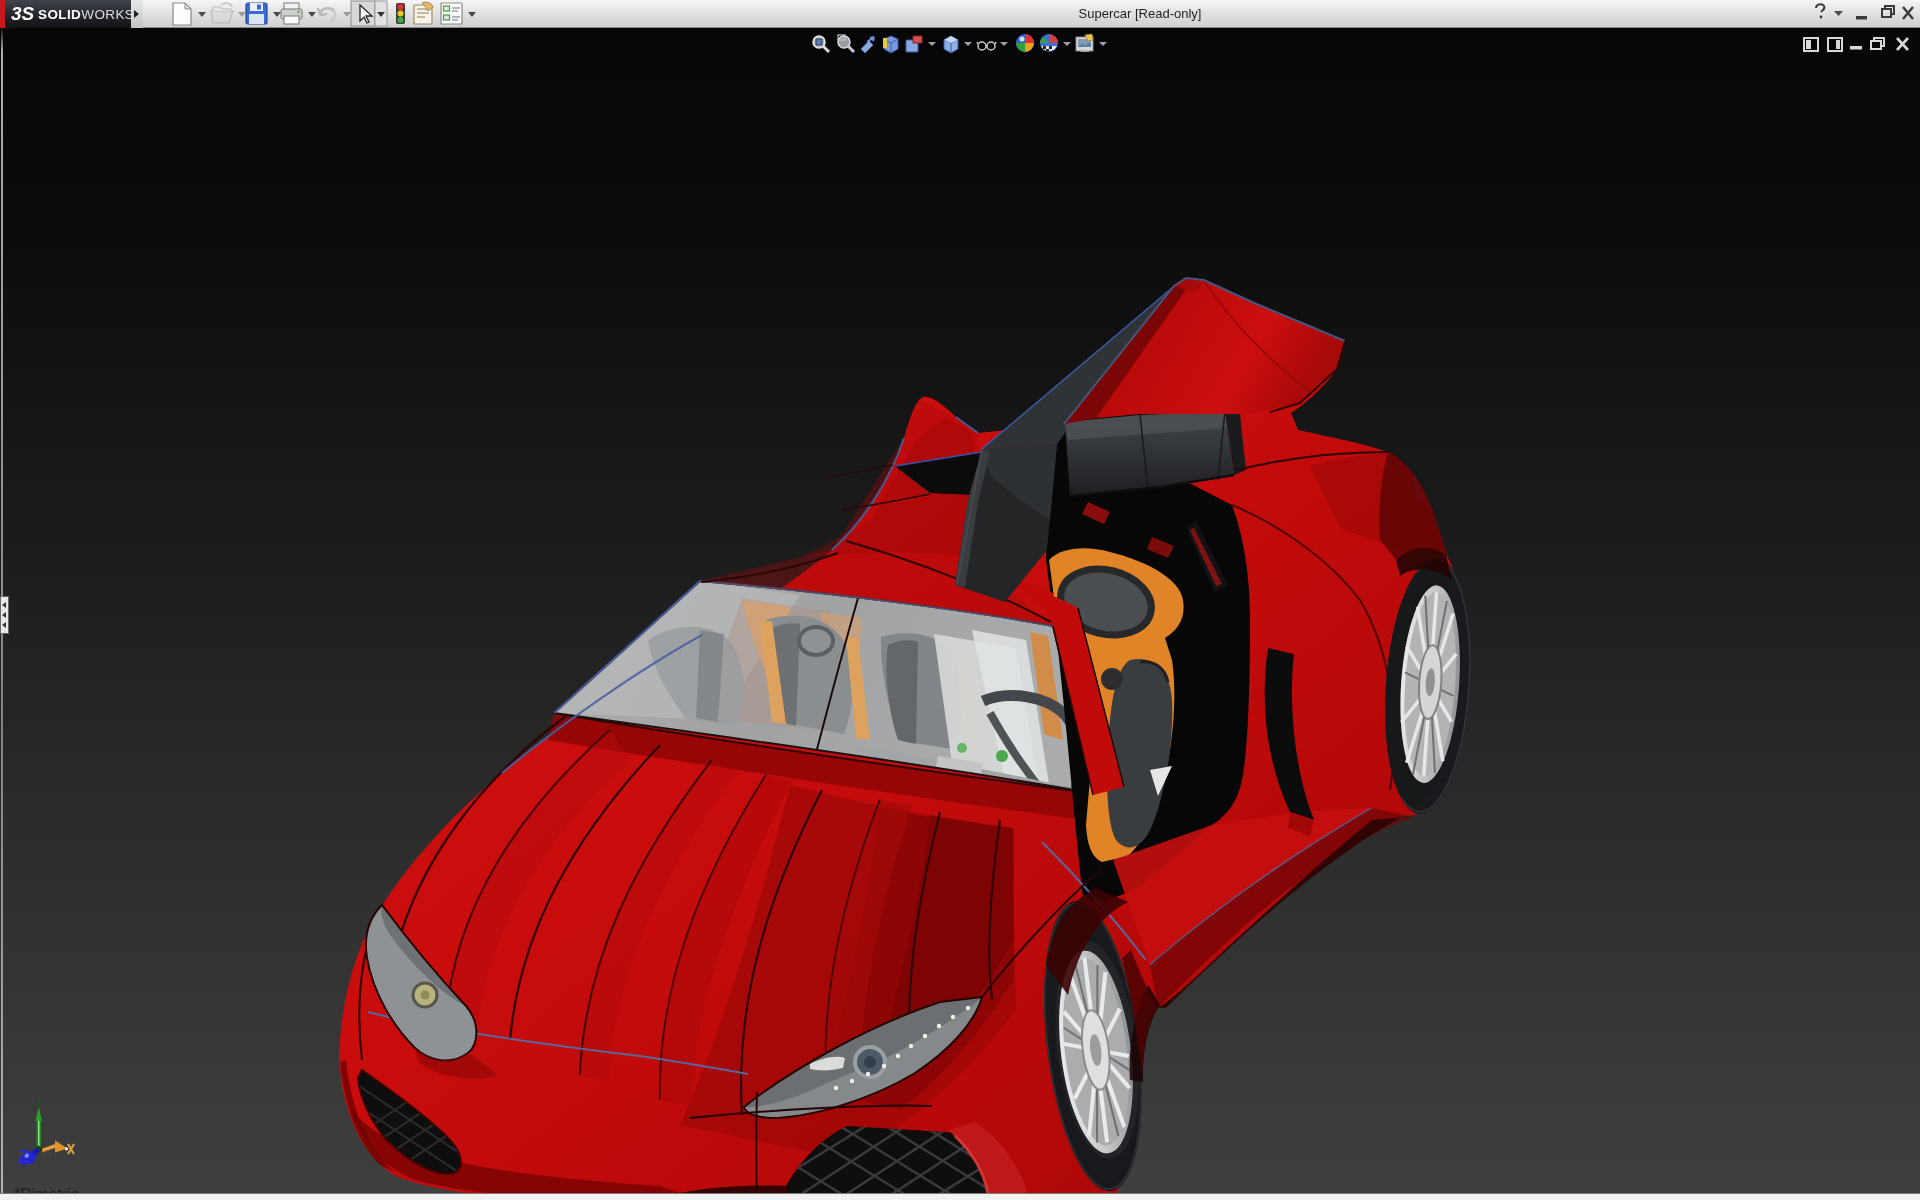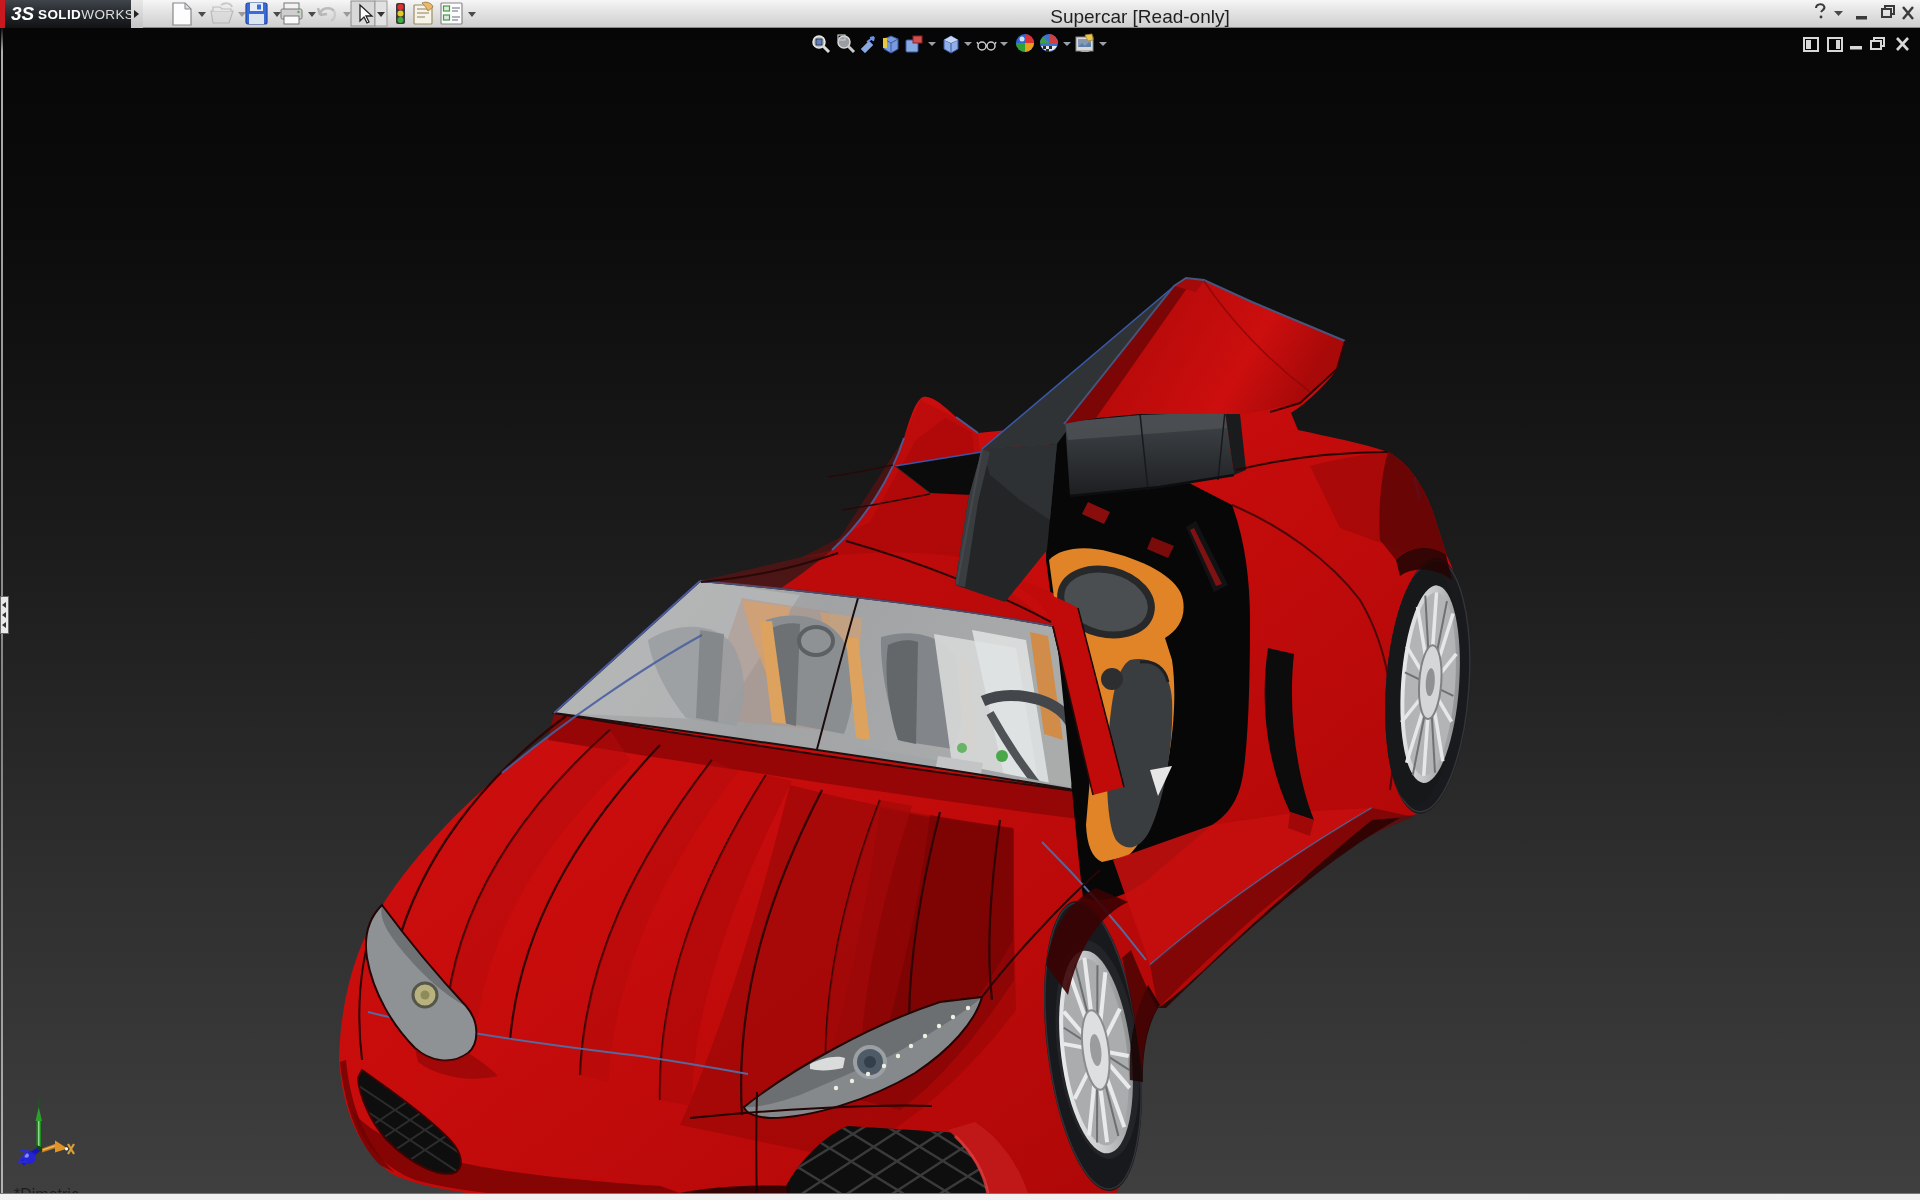--- a/index.html
+++ b/index.html
@@ -6,21 +6,21 @@
   *{box-sizing:border-box;}
   body{font-family:"Liberation Sans", sans-serif;}
   #titlebar{position:absolute;left:0;top:0;width:1920px;height:28px;
     background:linear-gradient(#f6f6f6,#e3e3e3 45%,#cfcfcf);border-bottom:1px solid #8a8a8a;}
   #redbar{position:absolute;left:0;top:0;width:5px;height:28px;background:#c9191e;}
   #logobox{position:absolute;left:5px;top:0;width:126px;height:28px;
     background:linear-gradient(#40454c,#23262a 55%,#101214);}
   #logoarrow{position:absolute;left:131px;top:0;width:12px;height:28px;
     background:linear-gradient(#e8e8e8,#c4c4c4);}
   #title{position:absolute;left:1040px;top:6px;width:200px;text-align:center;
-    font-size:19px;color:#1f1f1f;}
+    font-size:13px;color:#1f1f1f;}
   #viewport{position:absolute;left:0;top:28px;width:1920px;height:1165px;
     background:linear-gradient(#060606,#0c0c0c 18%,#1c1c1c 45%,#2e2e2e 72%,#3f3f3f);}
   #bottombar{position:absolute;left:0;top:1193px;width:1920px;height:7px;background:#f2f2f2;border-top:1px solid #777;}
   #dimetric{position:absolute;left:14px;top:1186px;font-size:16px;color:#1b1b1b;}
   #lefttab{position:absolute;left:0px;top:596px;width:9px;height:38px;background:#e9e9e9;border:1px solid #666;}
   #lefttab svg{display:block;margin-top:3px;}
   #leftline{position:absolute;left:1px;top:28px;width:2px;height:1165px;background:linear-gradient(#111,#d8d8d8 2%,#9a9a9a 60%,#cfcfcf);opacity:.8;}
 </style>
 </head>
 <body>

